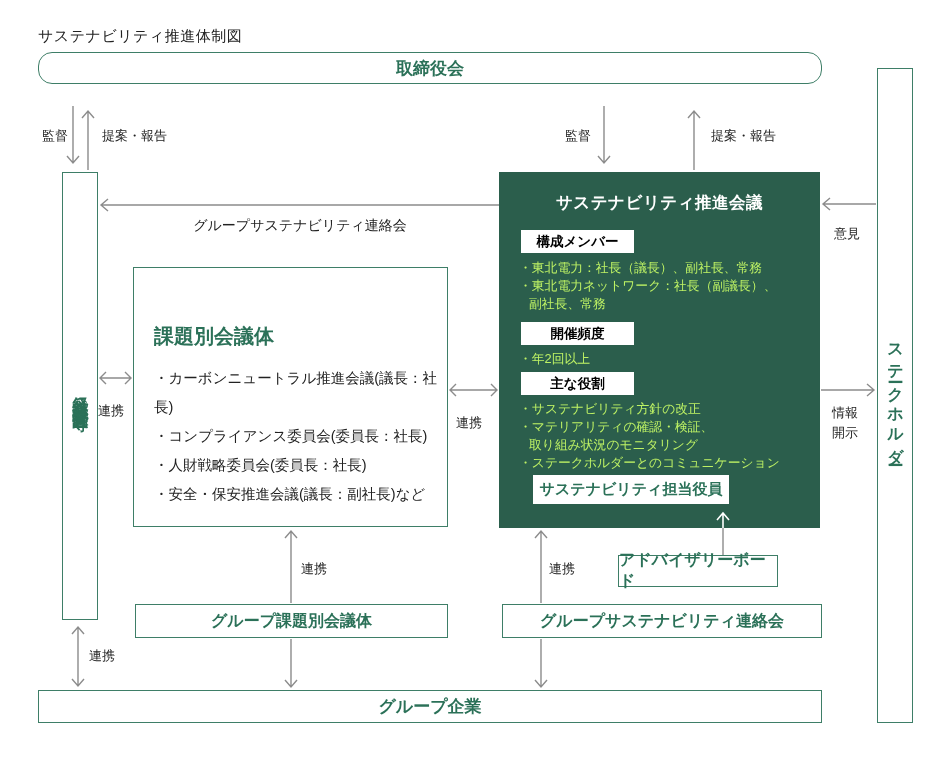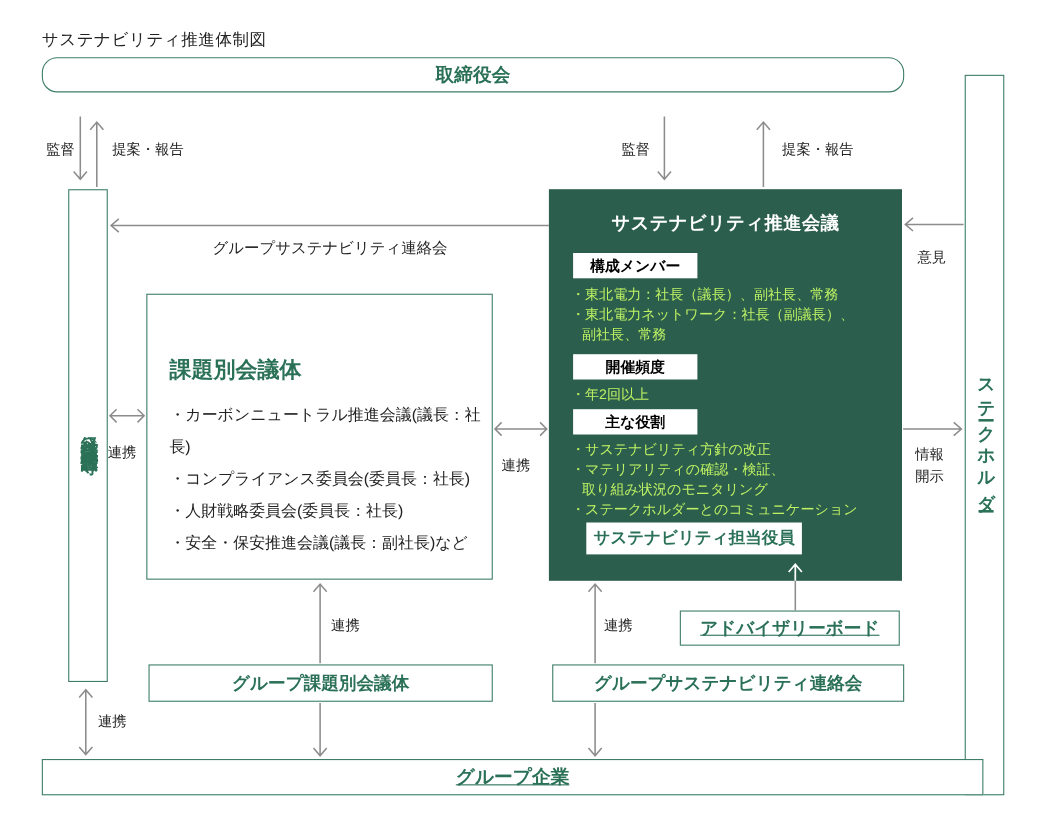--- a/index.html
+++ b/index.html
@@ -7,40 +7,40 @@
   .stage{position:relative;width:951px;height:758px;background:#fff;overflow:hidden;}
   *,*:before,*:after{box-sizing:border-box;}
 
   .page-title{position:absolute;left:38px;top:27px;font-size:15px;font-weight:normal;color:#222;letter-spacing:.5px;}
 
   .box{position:absolute;border:1.5px solid #3e7e67;background:#fff;}
   .green-bold{color:#2b7158;font-weight:bold;}
   .center-flex{display:flex;align-items:center;justify-content:center;}
 
   .board{left:38px;top:52px;width:784px;height:32px;font-size:17px;border-radius:14px;}
-  .group-co{left:38px;top:690px;width:856px;height:33px;font-size:17px;text-decoration:underline;}
+  .group-co{left:38px;top:690px;width:784px;height:33px;font-size:17px;}
 
   .vbox{writing-mode:vertical-rl;text-orientation:mixed;font-size:16px;letter-spacing:2px;}
   .mgmt{left:62px;top:172px;width:36px;height:448px;}
   .stake{left:877px;top:68px;width:36px;height:655px;}
 
   .issue{left:133px;top:267px;width:315px;height:260px;padding:55px 0 0 20px;}
   .issue .ttl{font-size:20px;margin:0 20px 14px 0;}
   .issue .item{font-size:14.5px;line-height:29px;color:#222;}
 
   .council{left:499px;top:172px;width:321px;height:356px;background:#2b5e4c;border:none;}
   .council .ttl{position:absolute;left:0;top:20px;width:100%;text-align:center;color:#fff;font-weight:bold;font-size:16.5px;letter-spacing:.5px;}
   .wlabel{position:absolute;left:22px;width:113px;height:23px;background:#fff;color:#000000;font-weight:bold;font-size:13.5px;display:flex;align-items:center;justify-content:center;}
   .cline{position:absolute;left:20px;color:#bef264;font-size:12.8px;line-height:18px;white-space:nowrap;}
   .cline.cont{left:30px;}
   .officer{position:absolute;left:34px;top:303px;width:196px;height:29px;background:#fff;color:#2b7158;font-weight:bold;font-size:15px;display:flex;align-items:center;justify-content:center;}
 
   .small-box{font-size:16px;}
   .grp-issue{left:135px;top:604px;width:313px;height:34px;}
-  .advisory{left:618px;top:555px;width:200px;height:32px;text-decoration:underline;}
+  .advisory{left:618px;top:555px;width:160px;height:32px;}
   .liaison{left:502px;top:604px;width:320px;height:34px;}
 
   .alabel{position:absolute;font-size:13px;color:#222;white-space:nowrap;}
   .alabel.wrap2{white-space:normal;width:28px;line-height:20px;}
   .alabel.ctr{text-align:center;white-space:nowrap;}
 
   svg.connectors{position:absolute;left:0;top:0;z-index:5;}
   .council,.box{z-index:2;}
   .overlay-arrow{z-index:6;}
 </style>

